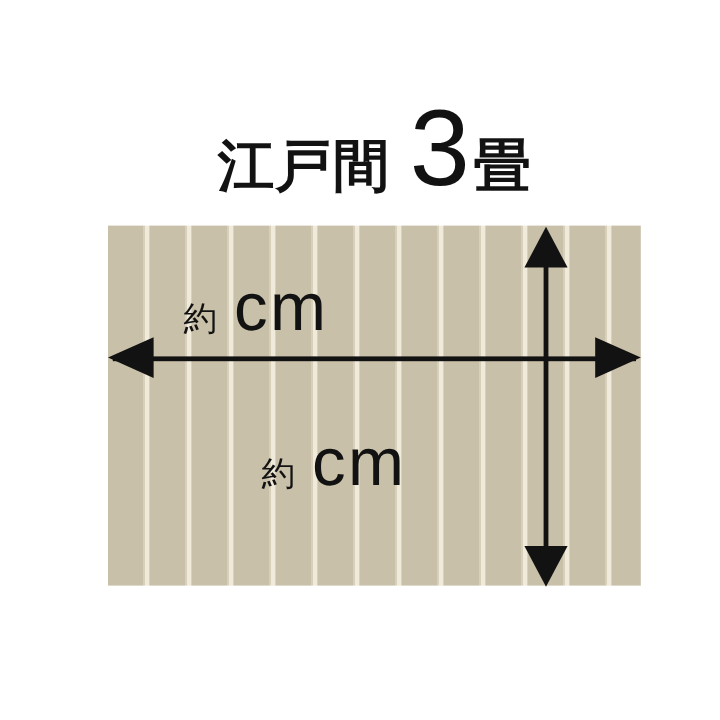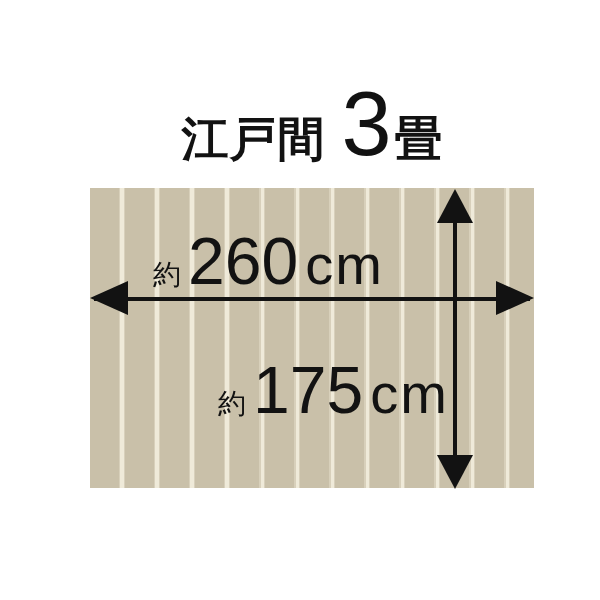--- a/index.html
+++ b/index.html
@@ -165,23 +165,21 @@
   <div class="h-line"></div>
   <div class="tri tri-left"></div>
   <div class="tri tri-right"></div>
 
   <div class="v-line"></div>
   <div class="tri tri-up"></div>
   <div class="tri tri-down"></div>
 
   <div class="dim-label width-label">
     <span class="approx">約</span>
-    <span class="value">260</span>
     <span class="unit">cm</span>
   </div>
 
   <div class="dim-label height-label">
     <span class="approx">約</span>
-    <span class="value">175</span>
     <span class="unit">cm</span>
   </div>
 
 </div>
 
 </body></html>

